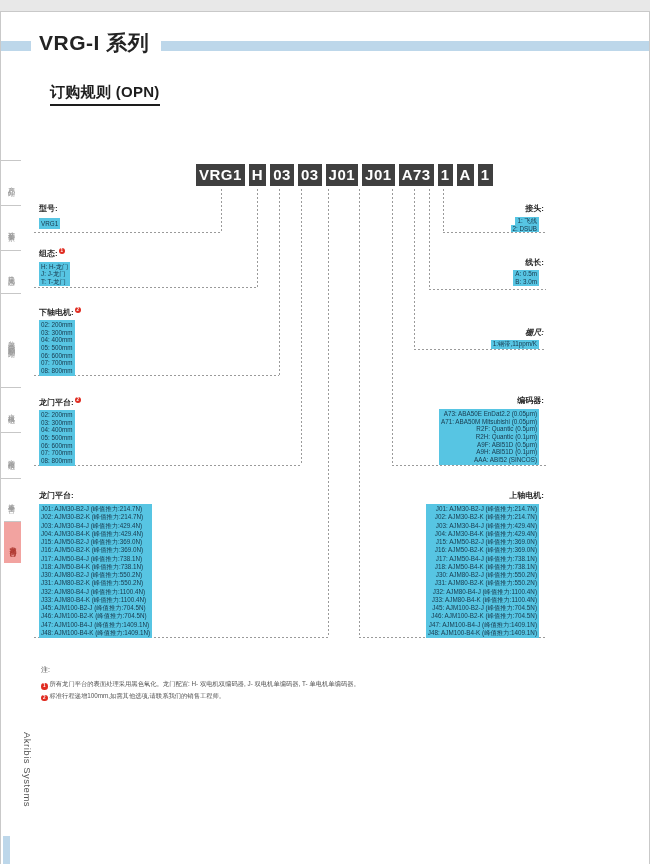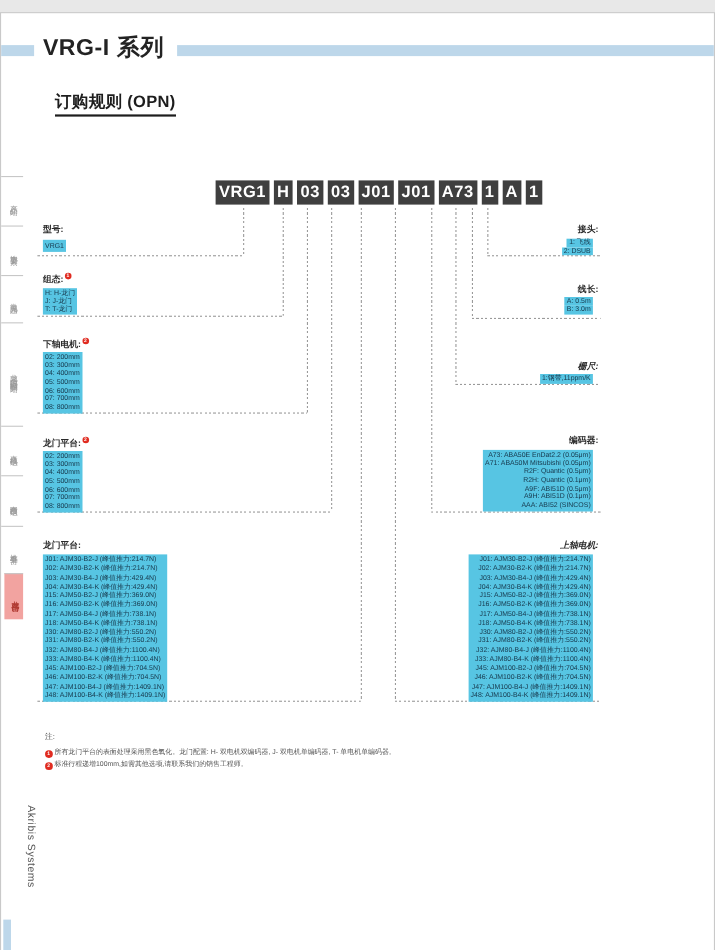--- a/index.html
+++ b/index.html
@@ -133,21 +133,21 @@
         <div class="item" style="line-height: 8.25px; height: 8.25px;">J18: AJM50-B4-K (峰值推力:738.1N)</div>
         <div class="item" style="line-height: 8.25px; height: 8.25px;">J30: AJM80-B2-J (峰值推力:550.2N)</div>
         <div class="item" style="line-height: 8.25px; height: 8.25px;">J31: AJM80-B2-K (峰值推力:550.2N)</div>
         <div class="item" style="line-height: 8.25px; height: 8.25px;">J32: AJM80-B4-J (峰值推力:1100.4N)</div>
         <div class="item" style="line-height: 8.25px; height: 8.25px;">J33: AJM80-B4-K (峰值推力:1100.4N)</div>
         <div class="item" style="line-height: 8.25px; height: 8.25px;">J45: AJM100-B2-J (峰值推力:704.5N)</div>
         <div class="item" style="line-height: 8.25px; height: 8.25px;">J46: AJM100-B2-K (峰值推力:704.5N)</div>
         <div class="item" style="line-height: 8.25px; height: 8.25px;">J47: AJM100-B4-J (峰值推力:1409.1N)</div>
         <div class="item" style="line-height: 8.25px; height: 8.25px;">J48: AJM100-B4-K (峰值推力:1409.1N)</div>
       </div>
-      <div class="lbl right" style="top: 478px; right: 105px; font-style: italic;"><span>上轴电机:</span></div>
+      <div class="lbl right" style="top: 478px; right: 105px;"><span>上轴电机:</span></div>
       <div class="items uniform rightside" style="top: 492px; right: 110px;">
         <div class="item" style="line-height: 8.25px; height: 8.25px;">J01: AJM30-B2-J (峰值推力:214.7N)</div>
         <div class="item" style="line-height: 8.25px; height: 8.25px;">J02: AJM30-B2-K (峰值推力:214.7N)</div>
         <div class="item" style="line-height: 8.25px; height: 8.25px;">J03: AJM30-B4-J (峰值推力:429.4N)</div>
         <div class="item" style="line-height: 8.25px; height: 8.25px;">J04: AJM30-B4-K (峰值推力:429.4N)</div>
         <div class="item" style="line-height: 8.25px; height: 8.25px;">J15: AJM50-B2-J (峰值推力:369.0N)</div>
         <div class="item" style="line-height: 8.25px; height: 8.25px;">J16: AJM50-B2-K (峰值推力:369.0N)</div>
         <div class="item" style="line-height: 8.25px; height: 8.25px;">J17: AJM50-B4-J (峰值推力:738.1N)</div>
         <div class="item" style="line-height: 8.25px; height: 8.25px;">J18: AJM50-B4-K (峰值推力:738.1N)</div>
         <div class="item" style="line-height: 8.25px; height: 8.25px;">J30: AJM80-B2-J (峰值推力:550.2N)</div>

